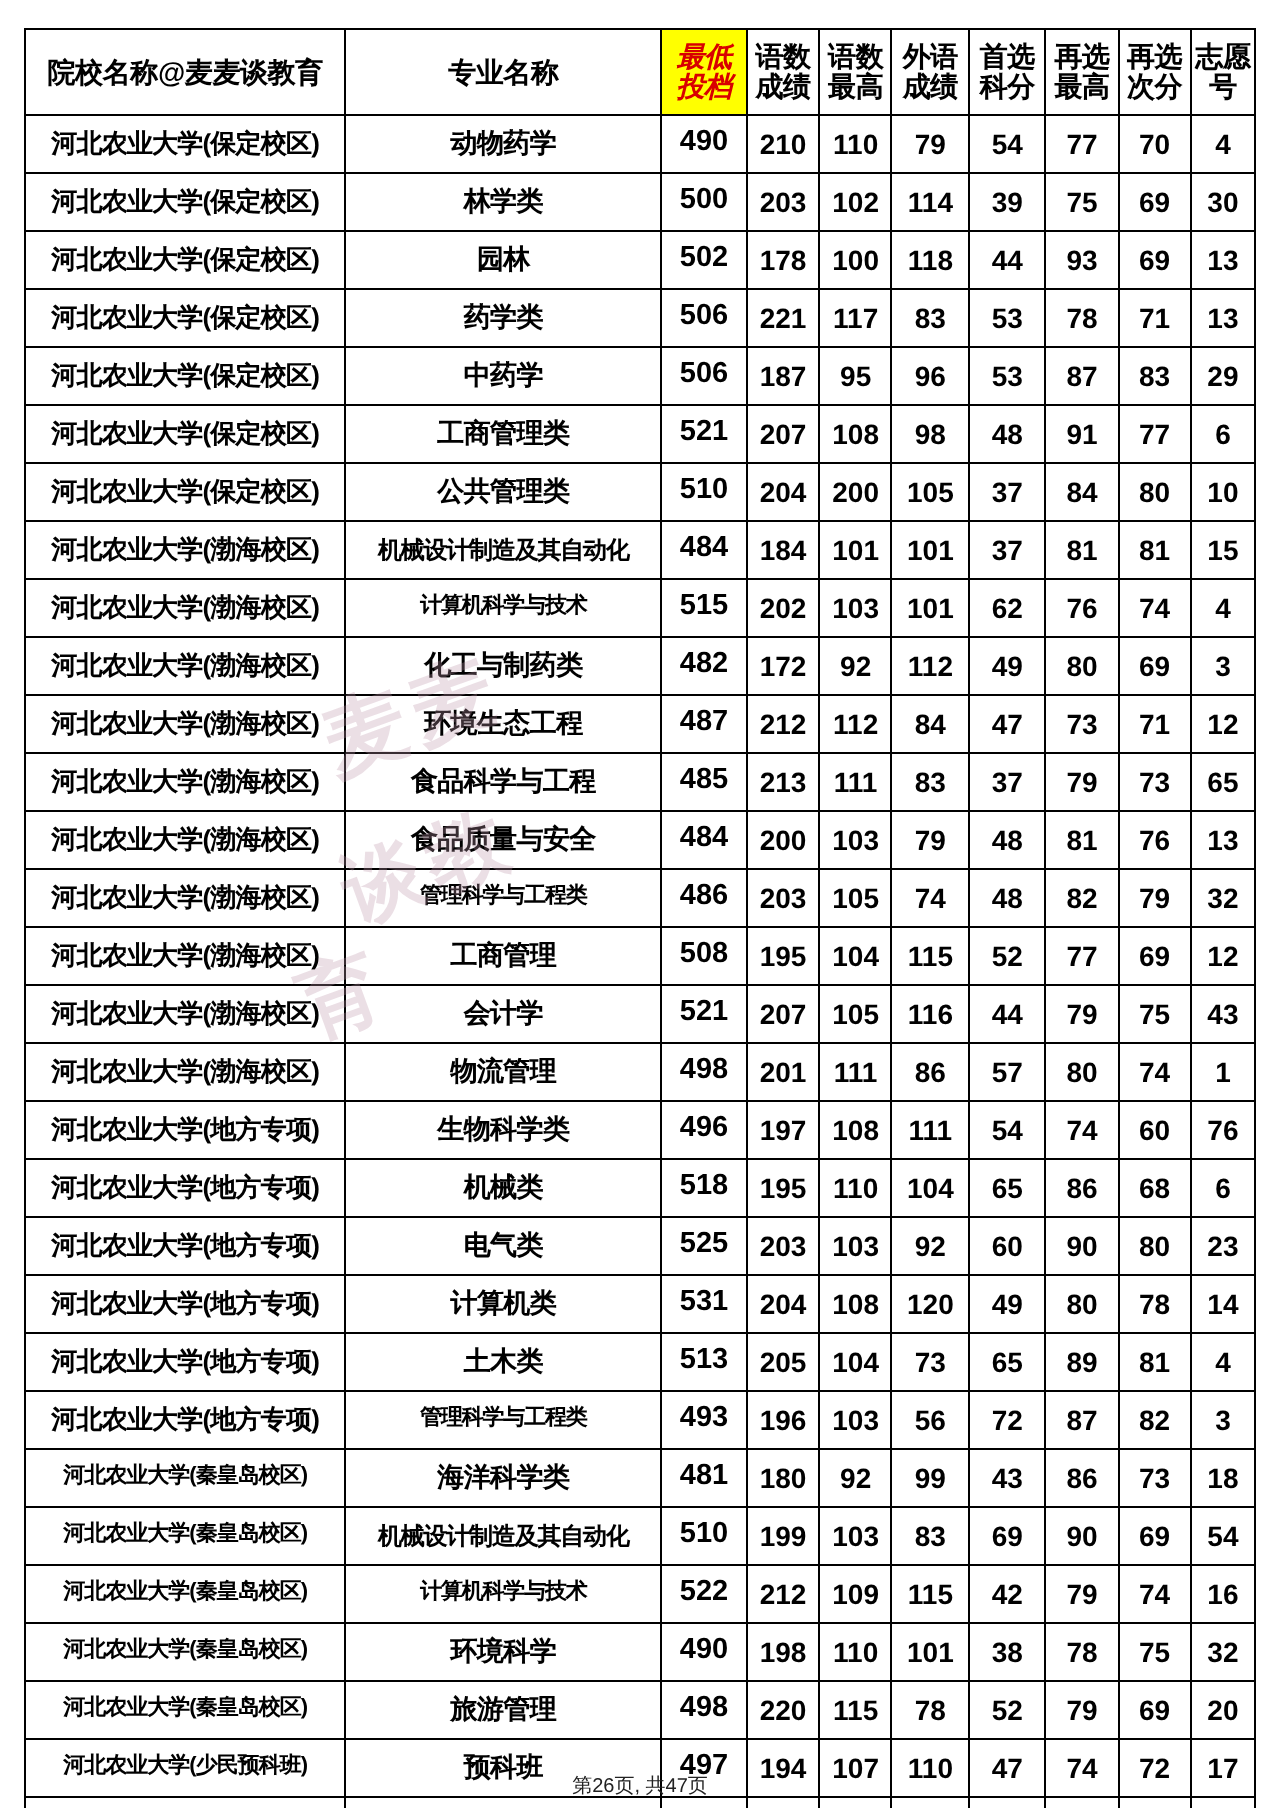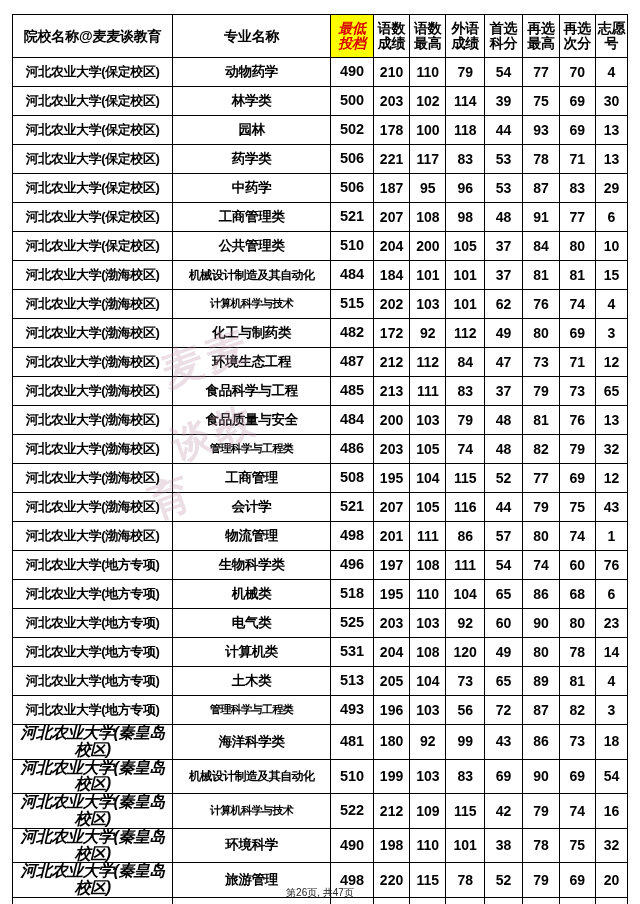--- a/index.html
+++ b/index.html
@@ -55,23 +55,22 @@
   
   tbody td {
     height: 28px;
     font-size: 14px;
   }
   td.school {
     font-size: 13px;
     letter-spacing: -0.4px;
   }
   td.school.small {
-    font-size: 16px;
+    font-size: 11px;
     letter-spacing: -0.5px;
-    font-style: italic;
   }
   td.major {
     font-size: 13.5px;
     letter-spacing: -0.3px;
   }
   td.major.small {
     font-size: 11px;
     letter-spacing: -0.6px;
   }
   td.major.tiny {
@@ -511,20 +510,32 @@
           <td class="score">498</td>
           <td>220</td>
           <td>115</td>
           <td>78</td>
           <td>52</td>
           <td>79</td>
           <td>69</td>
           <td>20</td>
         </tr>
         <tr>
+          <td class="school small">河北农业大学(少民预科班)</td>
+          <td class="major">预科班</td>
+          <td class="score">497</td>
+          <td>194</td>
+          <td>107</td>
+          <td>110</td>
+          <td>47</td>
+          <td>74</td>
+          <td>72</td>
+          <td>17</td>
+        </tr>
+        <tr>
           <td class="school">河北师范大学</td>
           <td class="major">经济与贸易类</td>
           <td class="score">554</td>
           <td>207</td>
           <td>108</td>
           <td>125</td>
           <td>55</td>
           <td>84</td>
           <td>83</td>
           <td>29</td>

